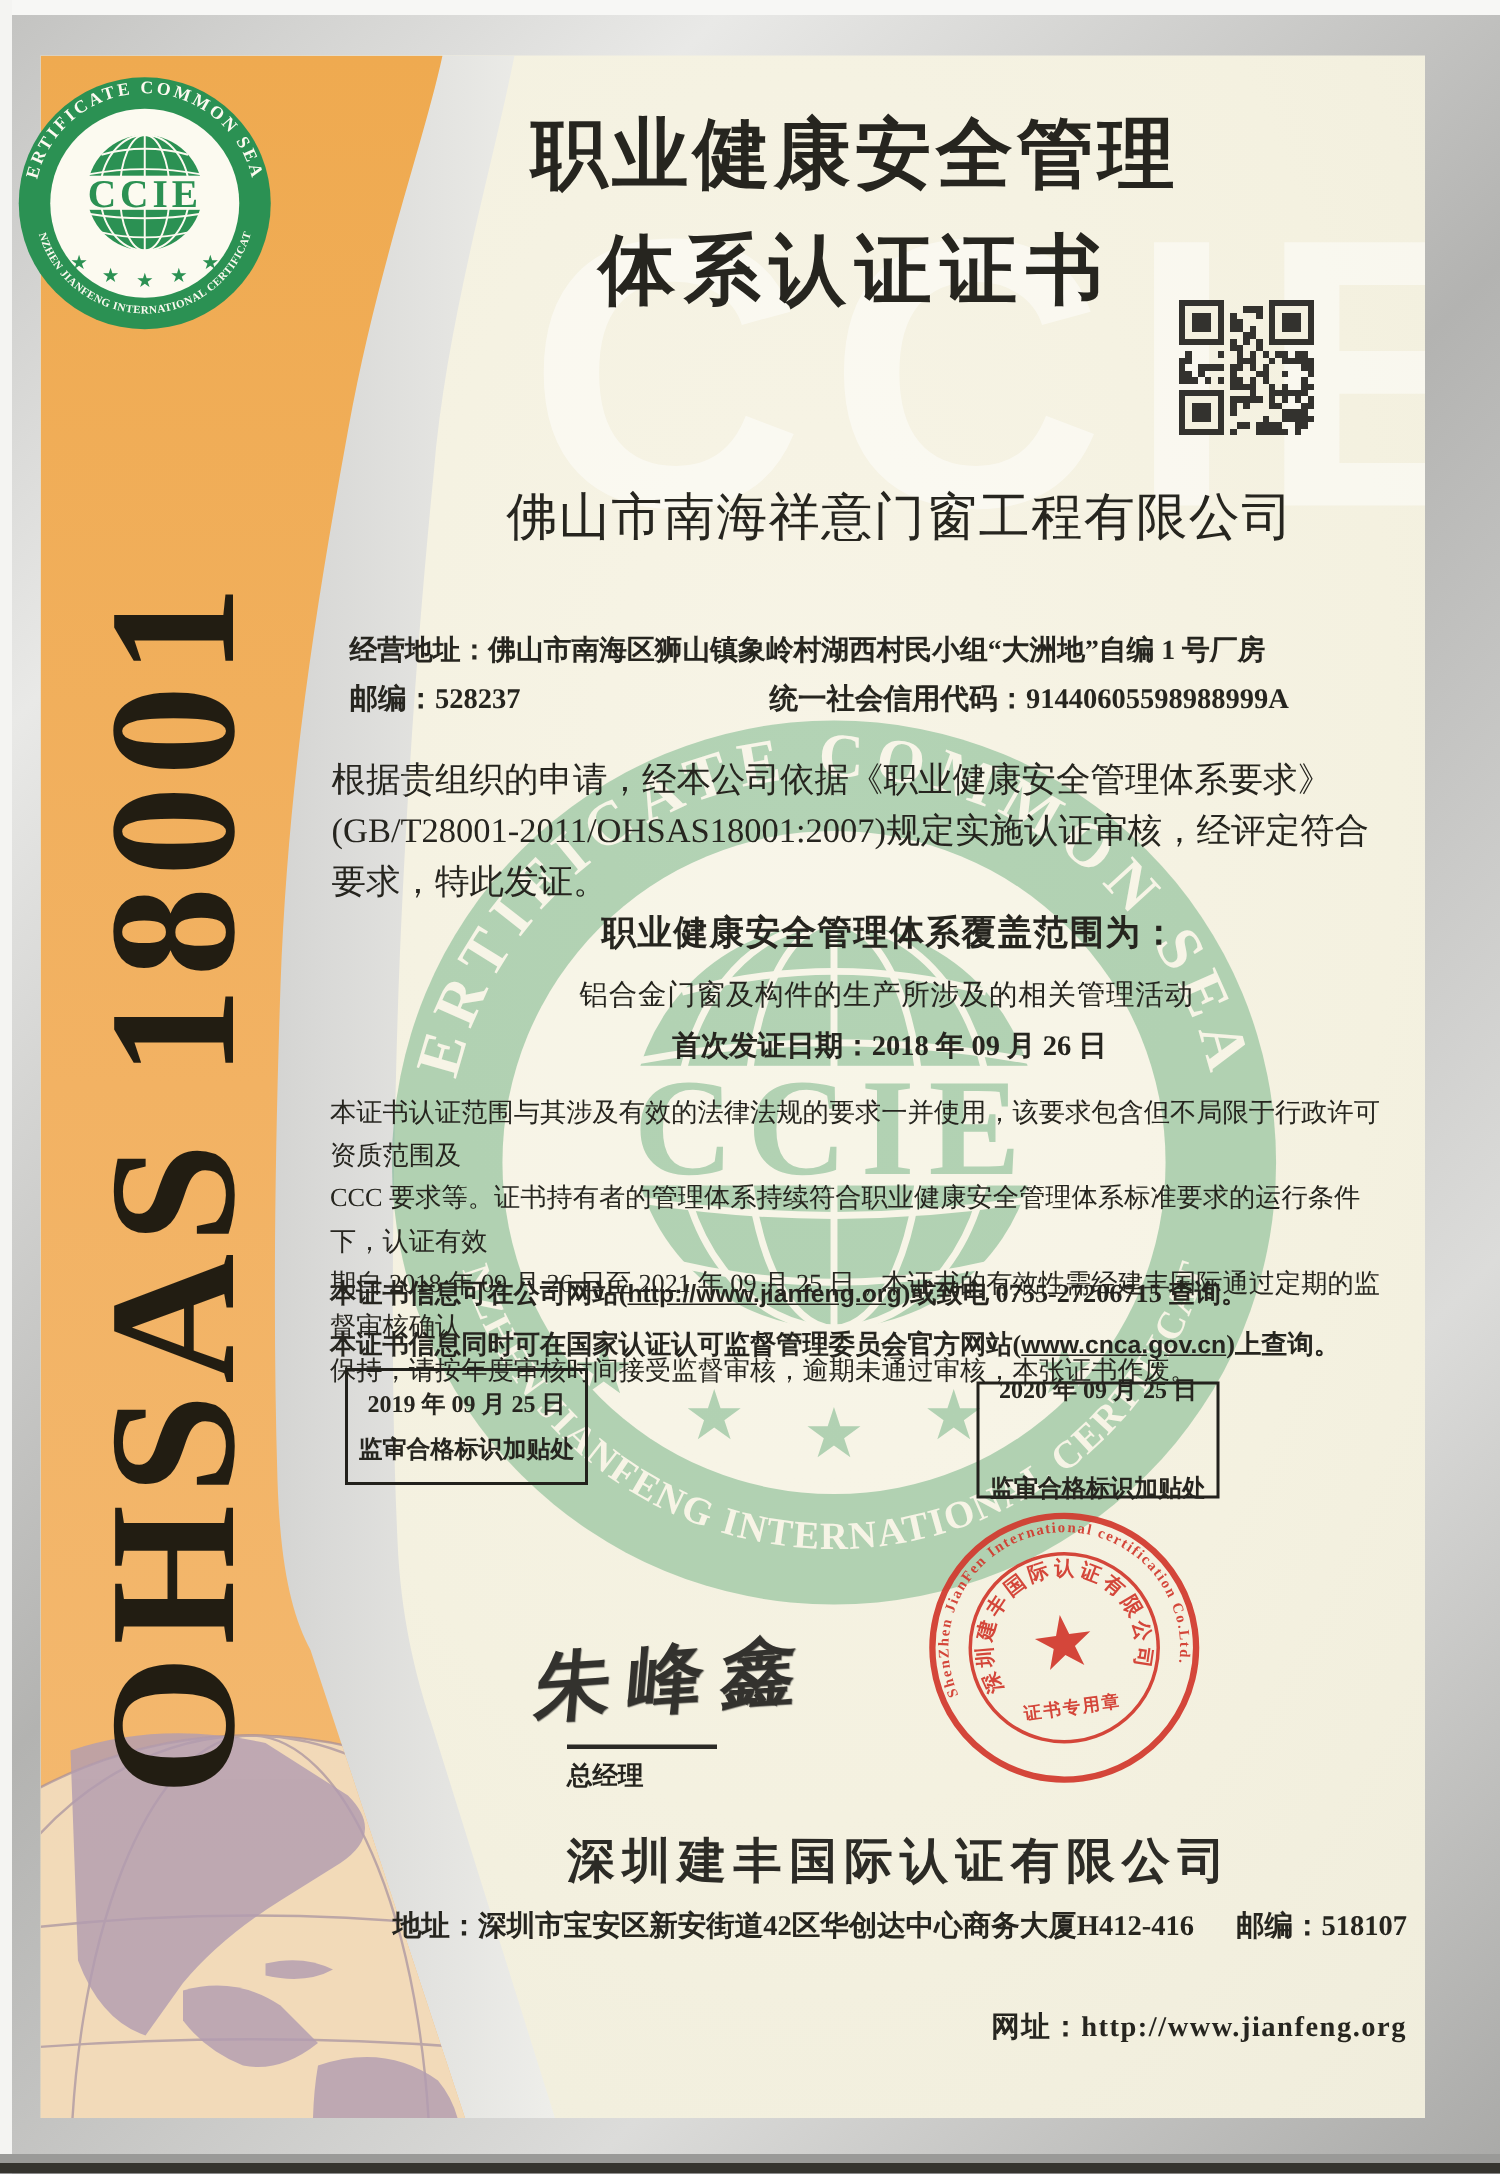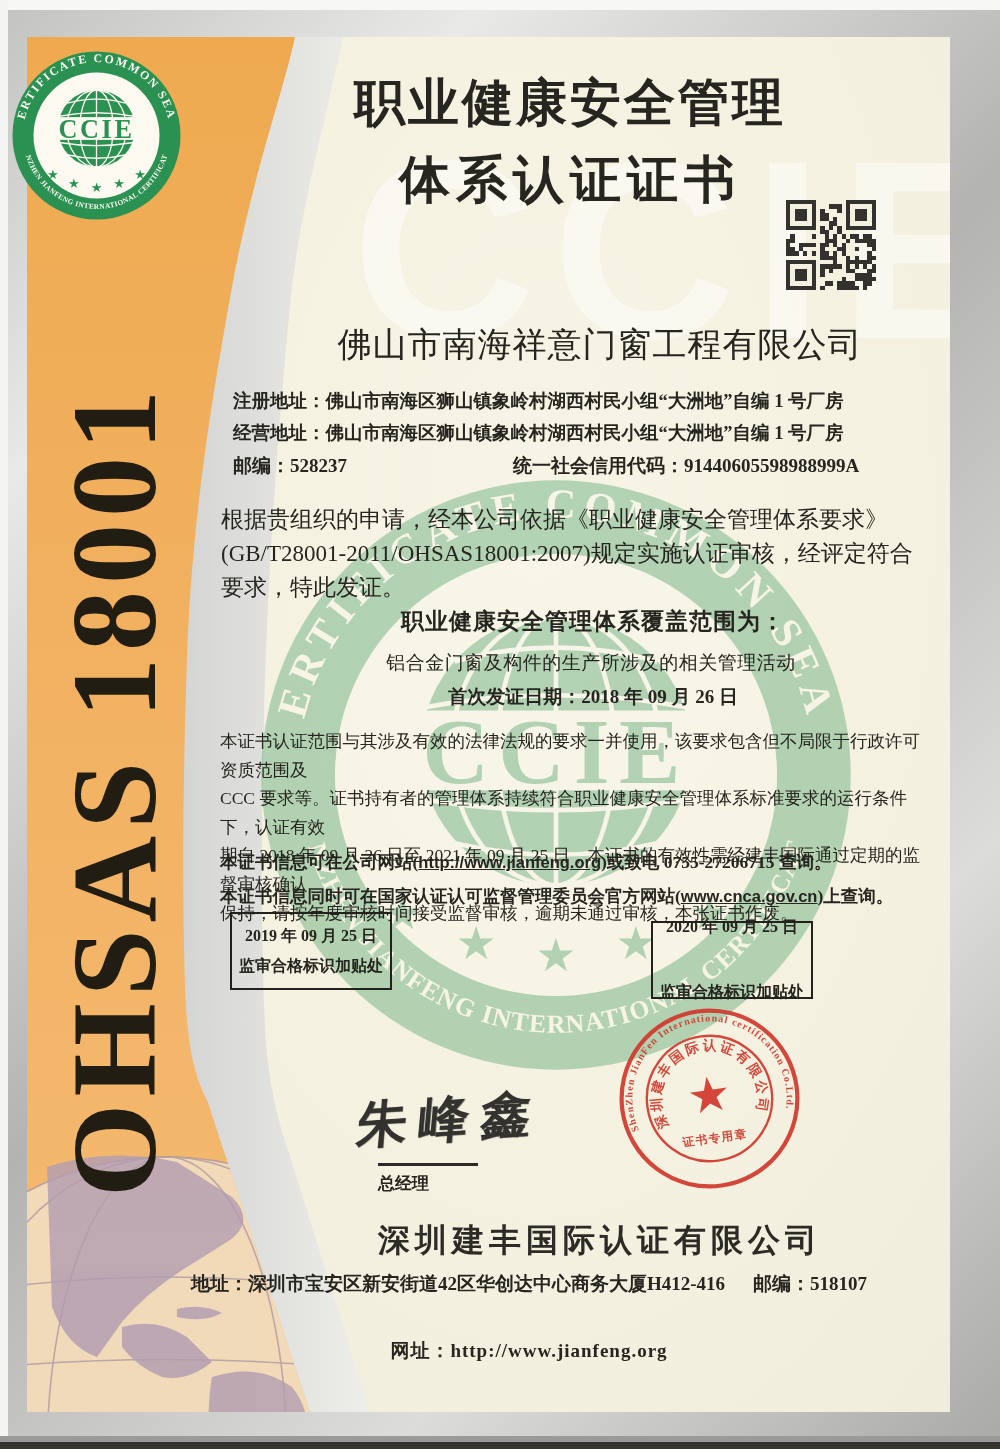--- a/index.html
+++ b/index.html
@@ -69,21 +69,21 @@
     position:absolute;left:340px;top:1086px;width:220px;z-index:5;text-align:center;
     font-size:50px;font-weight:bold;color:#33322e;letter-spacing:12px;
     transform:rotate(-4deg) skewX(-9deg);
     text-shadow:0.6px 0.6px 0.7px rgba(45,45,42,0.65);
     white-space:nowrap;
   }
   .sig-line{position:absolute;left:378px;top:1163px;width:100px;height:3px;background:#2b2a26;z-index:5;}
   .sig-title{position:absolute;left:378px;top:1172px;width:100px;z-index:5;text-align:left;font-size:17px;font-weight:600;}
   .issuer-name{left:250px;top:1219px;width:700px;font-size:32px;font-weight:bold;letter-spacing:5px;
     font-family:"Liberation Sans","DejaVu Sans",sans-serif;color:#2c2b26;}
-  .issuer-line{left:144px;top:1271px;width:770px;font-size:19px;font-weight:bold;white-space:nowrap;text-align:center;}
+  .issuer-line{left:168px;top:1271px;width:770px;font-size:19px;font-weight:bold;white-space:nowrap;text-align:right;}
   .issuer-tel{top:1306px;}
   .issuer-web{top:1338px;letter-spacing:1px;}
   .gap1{display:inline-block;width:28px;}
   .gap2{display:inline-block;width:20px;}
   .qr{position:absolute;left:786px;top:200px;z-index:5;}
 </style>
 </head>
 <body>
 
 <div class="page">
@@ -316,23 +316,20 @@
       <rect x="1" y="15" width="5" height="5" fill="#f4f1e0"></rect>
       <rect x="2" y="16" width="3" height="3" fill="#33322e"></rect>
     </svg>
 
   <div class="tblock title1 c">职业健康安全管理</div>
   <div class="tblock title2 c">体系认证证书</div>
 
 
   <div class="tblock company c">佛山市南海祥意门窗工程有限公司</div>
 
-  <div class="tblock addr-line">
-    <span>注册地址：</span><span>佛山市南海区狮山镇象岭村湖西村民小组“大洲地”自编 1 号厂房</span>
-  </div>
   <div class="tblock addr-line addr-line2">
     <span>经营地址：</span><span>佛山市南海区狮山镇象岭村湖西村民小组“大洲地”自编 1 号厂房</span>
   </div>
 
   <div class="tblock postal-row">
     <span>邮编：</span><span>528237</span>
     <span class="credit">
       <span>统一社会信用代码：</span><span>91440605598988999A</span>
     </span>
   </div>

